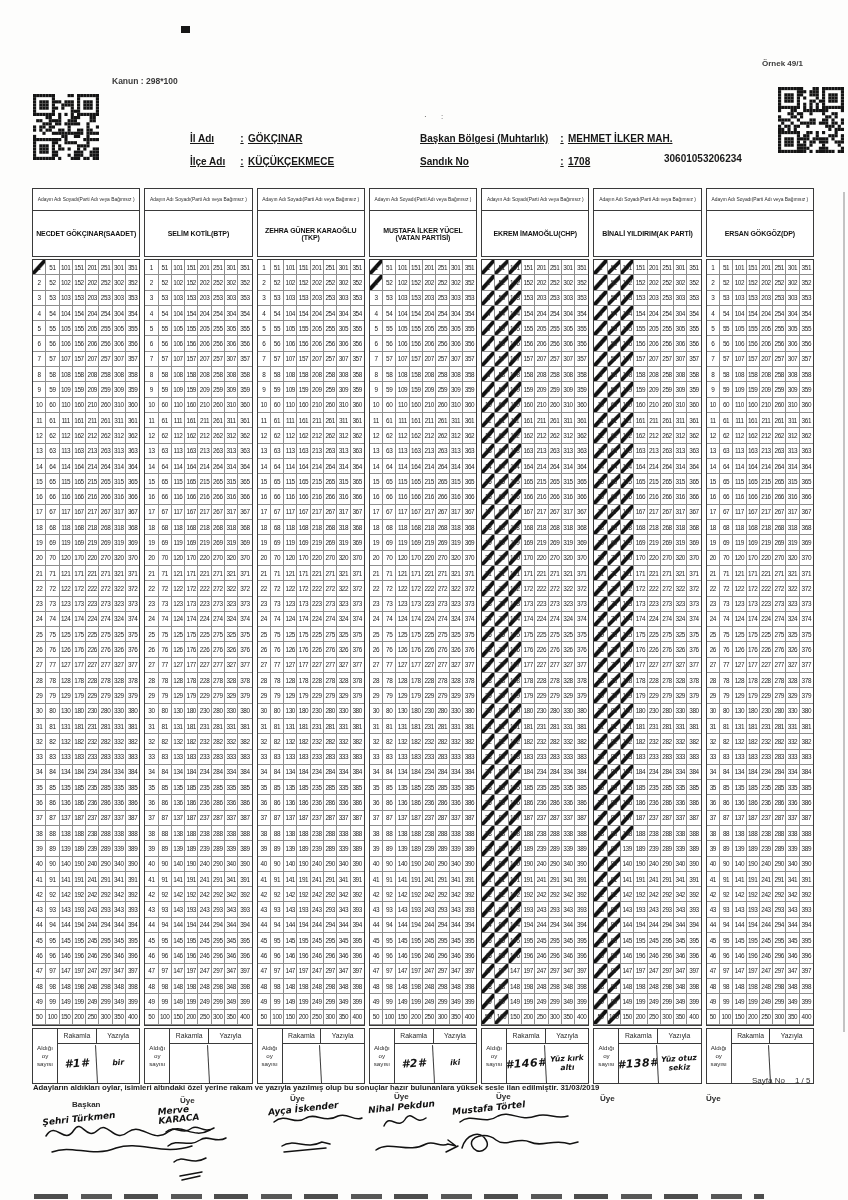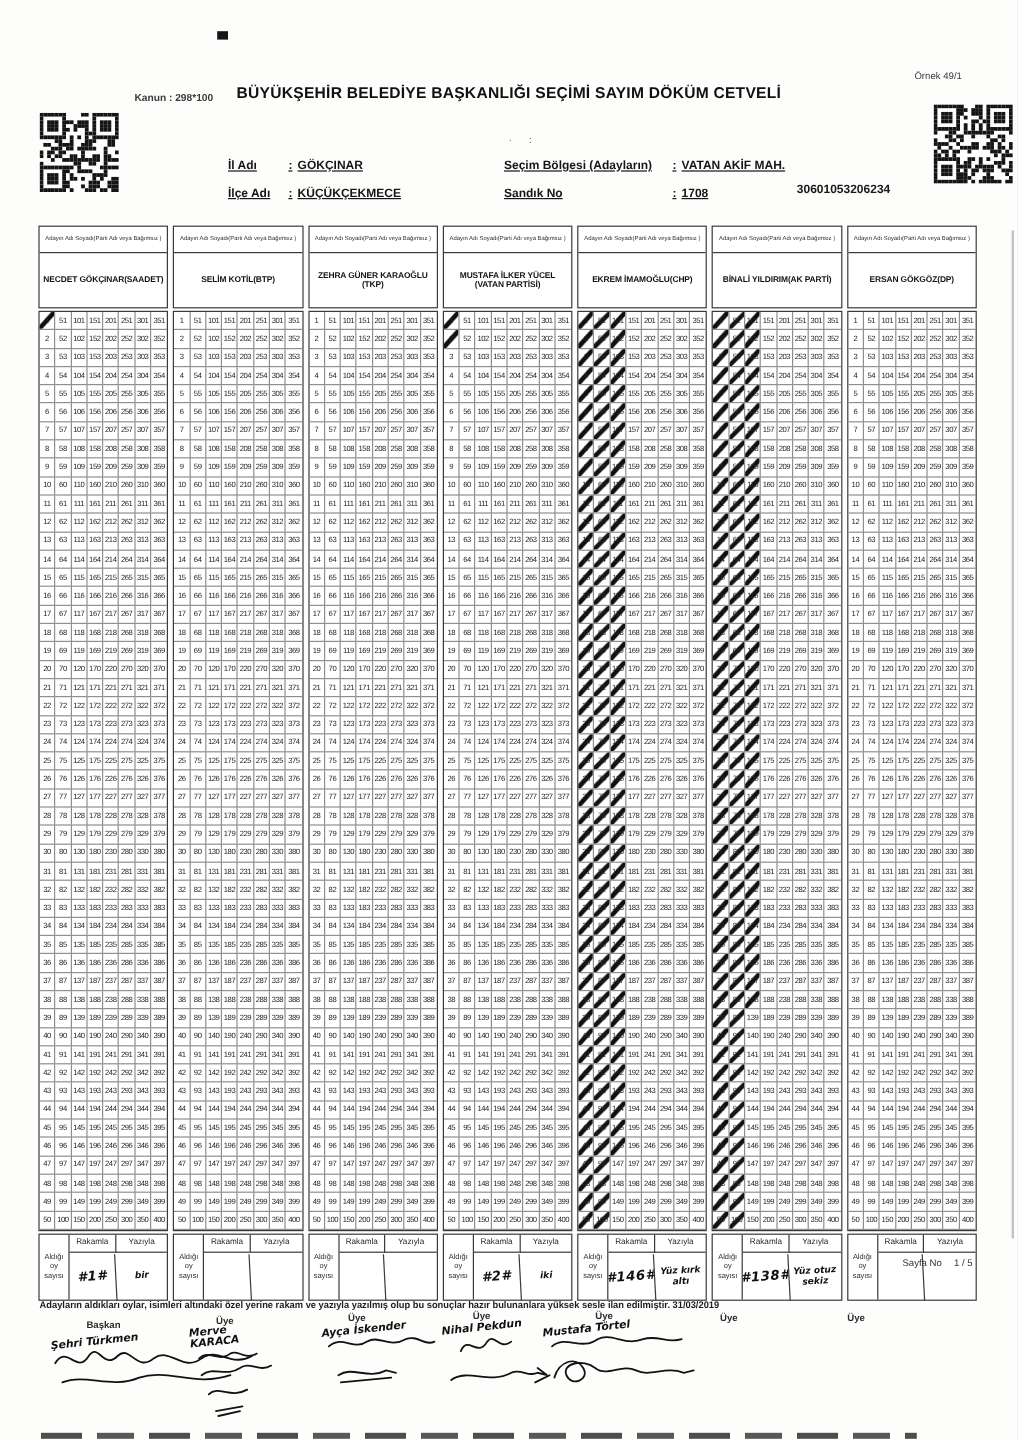--- a/index.html
+++ b/index.html
@@ -1,21 +1,21 @@
 <!DOCTYPE html>
 <html><head>
 <meta charset="utf-8">
 <style>
   html,body{margin:0;padding:0;background:#e9e9e9;}
   .page{position:relative;width:848px;height:1200px;margin:0 auto;background:#fdfdfc;
         font-family:"Liberation Sans",sans-serif;color:#1e1e1e;overflow:hidden;}
 
   
   .kanun{position:absolute;left:84px;top:76px;font-size:8.5px;color:#3b3b3b;font-weight:bold;padding-left:28px;}
-  .ornek{position:absolute;left:762px;top:59px;font-size:8px;color:#3b3b3b;font-weight:normal;}
+  .ornek{position:absolute;left:762px;top:59px;font-size:8px;color:#3b3b3b;font-weight:bold;}
   .title{position:absolute;left:144px;top:70px;width:560px;text-align:center;
          font-size:13px;font-weight:bold;letter-spacing:.2px;color:#111;}
   .specks{position:absolute;left:424px;top:112px;font-size:8px;color:#555;letter-spacing:6px;}
   .blot{position:absolute;left:181px;top:26px;width:9px;height:7px;background:#161616;}
   .qr{position:absolute;width:66px;height:66px;}
   .qr.left{left:33px;top:94px;}
   .qr.right{left:778px;top:87px;}
 
   
   .info{position:absolute;top:127px;font-size:10px;font-weight:bold;color:#161616;}
@@ -57,34 +57,33 @@
 
   
   .statement{position:absolute;left:33px;top:1083px;width:660px;font-size:8px;font-weight:bold;
              color:#1c1c1c;white-space:nowrap;transform:scaleX(.97);transform-origin:left;}
   .sigs{position:absolute;left:0;top:1092px;width:848px;height:86px;}
   .sig{position:absolute;top:0;}
   .sig-role{font-size:8px;font-weight:bold;color:#2b2b2b;}
   .sig-name{font-family:"DejaVu Sans",sans-serif;font-style:italic;font-weight:bold;font-size:9px;
             color:#101010;transform:rotate(-6deg);line-height:1.05;}
   .sig svg{display:block;}
-  .pageno{position:absolute;left:752px;top:1048px;font-size:8px;color:#333;}
+  .pageno{position:absolute;left:752px;top:1076px;font-size:8px;color:#333;}
   .pageno b{margin-left:10px;font-weight:normal;}
   .edge-line{position:absolute;left:843px;top:192px;width:2px;height:840px;background:#c3c3c3;}
   .scan-bar{position:absolute;left:34px;bottom:1px;width:730px;height:5px;opacity:.85;
             background:repeating-linear-gradient(90deg,#2e2e2e 0 34px,transparent 34px 47px,#3a3a3a 47px 78px,transparent 78px 90px);}
 </style>
 </head>
 <body>
 
 <div class="page">
 
   <div class="blot"></div>
   <div class="kanun">Kanun : 298*100</div>
-  <div class="title">BÜYÜKŞEHİR BELEDİYE BAŞKANLIĞI SEÇİMİ SAYIM DÖKÜM CETVELİ</div>
   <div class="ornek">Örnek 49/1</div>
   <div class="specks">· :</div>
 
   <svg class="qr left" viewBox="0 0 63 63">
       <rect x="0" y="0" width="3" height="3" fill="#141414"></rect>
       <rect x="3" y="0" width="3" height="3" fill="#141414"></rect>
       <rect x="6" y="0" width="3" height="3" fill="#141414"></rect>
       <rect x="9" y="0" width="3" height="3" fill="#141414"></rect>
       <rect x="12" y="0" width="3" height="3" fill="#141414"></rect>
       <rect x="15" y="0" width="3" height="3" fill="#141414"></rect>
@@ -575,23 +574,23 @@
         <span>GÖKÇINAR</span>
       </div>
     <div class="row">
         <span class="lbl">İlçe Adı</span>
         <span class="colon">:</span>
         <span>KÜÇÜKÇEKMECE</span>
       </div>
   </div>
   <div class="info ib-mid">
     <div class="row">
-        <span class="lbl">Seçim Bölgesi (Adayların)</span>
+        <span class="lbl">Başkan Bölgesi (Muhtarlık)</span>
         <span class="colon">:</span>
-        <span>VATAN AKİF MAH.</span>
+        <span>MEHMET İLKER MAH.</span>
       </div>
     <div class="row">
         <span class="lbl">Sandık No</span>
         <span class="colon">:</span>
         <span>1708</span>
       </div>
   </div>
   <div class="barcode-num">30601053206234</div>
 
   <div class="columns" id="columns">

